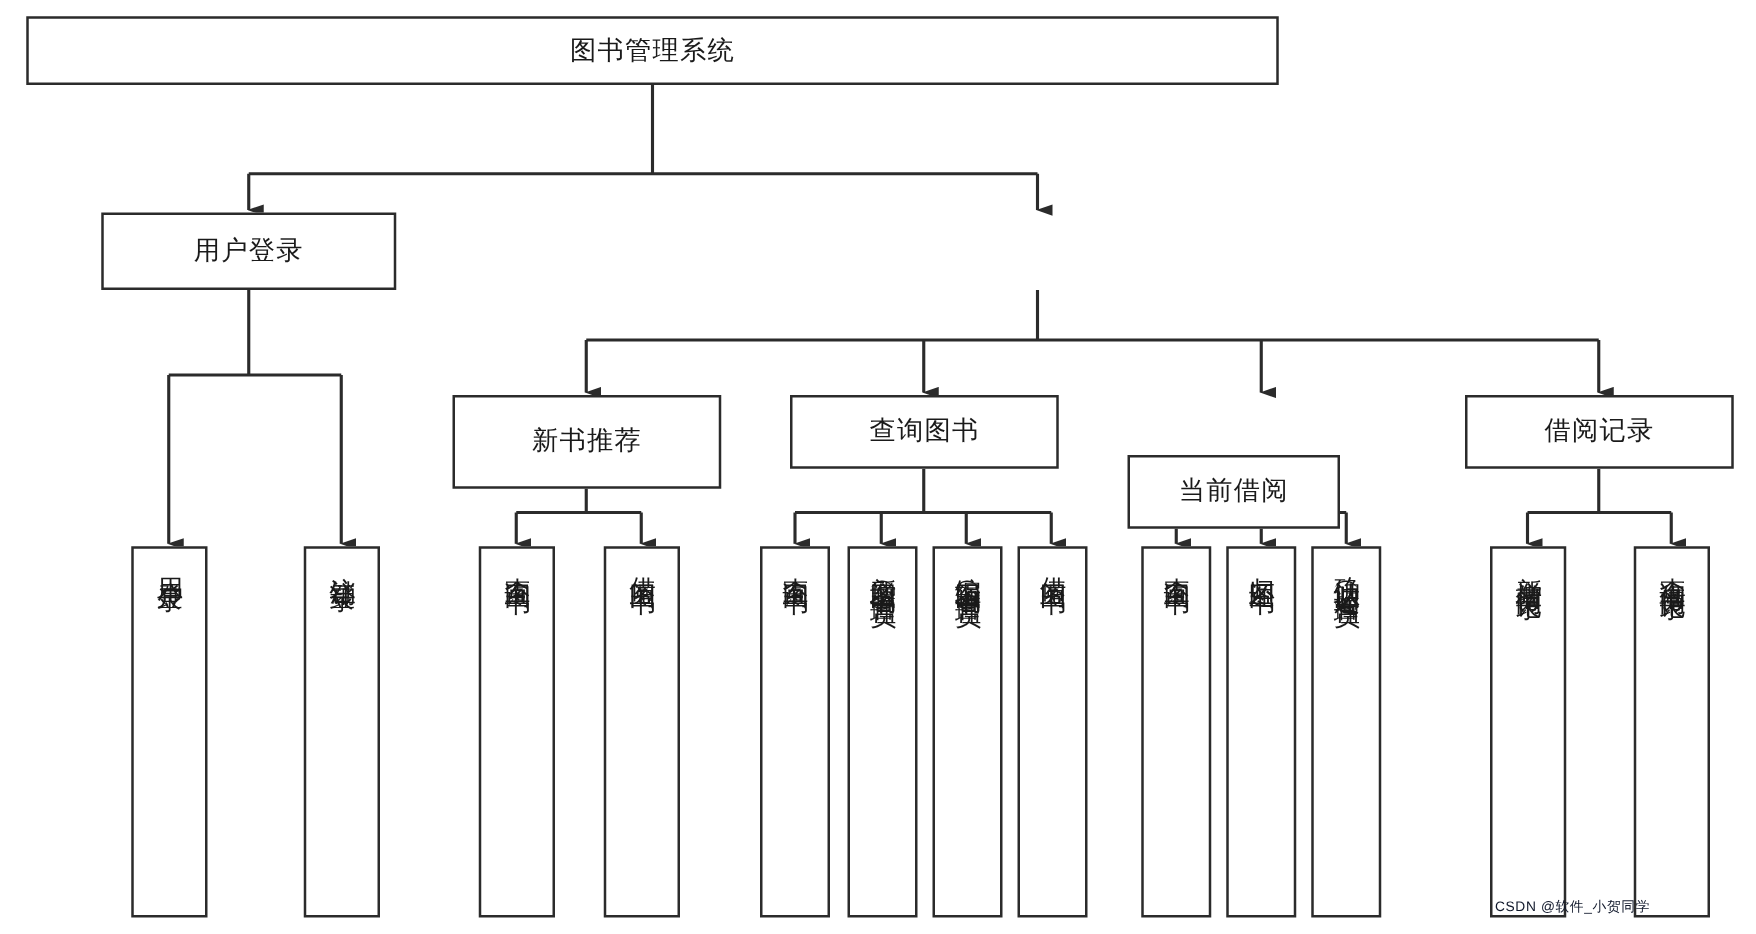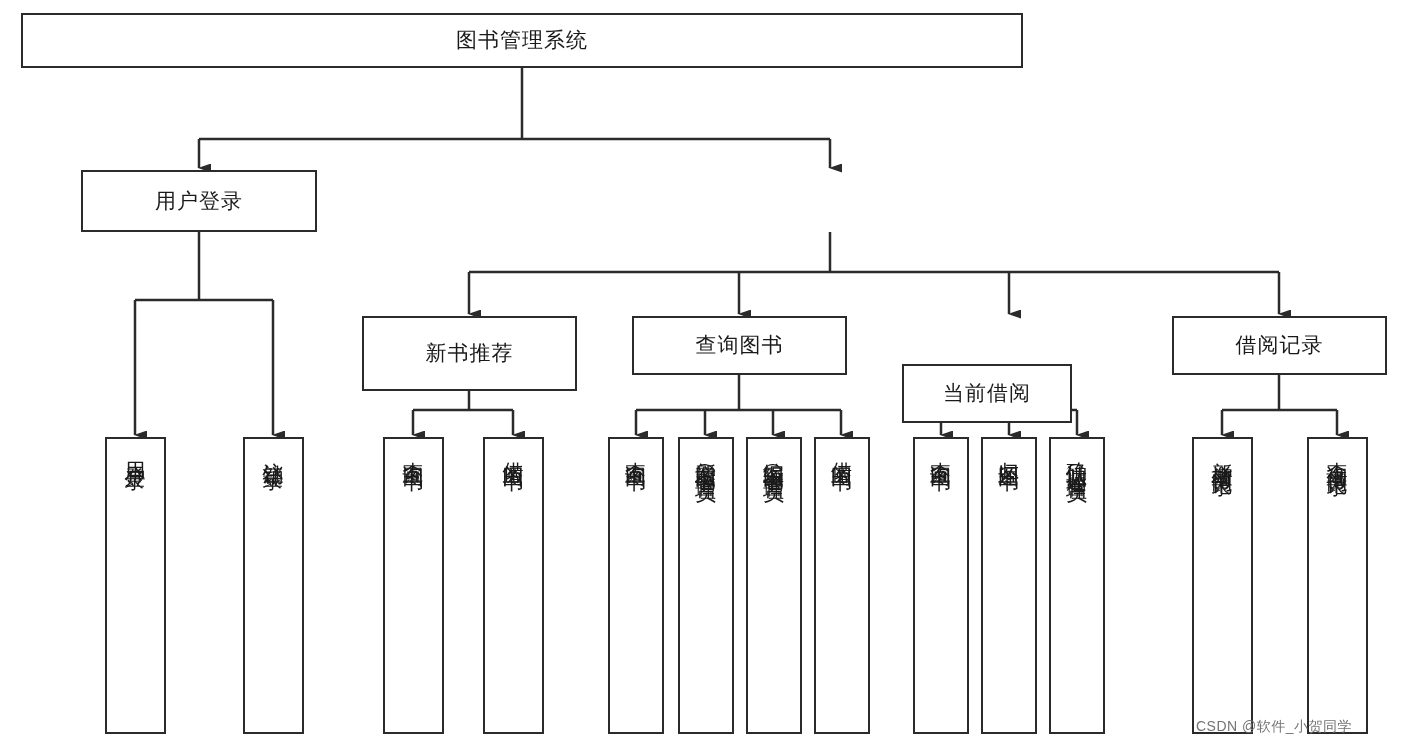--- a/index.html
+++ b/index.html
@@ -54,22 +54,22 @@
   .node.vert .label {
     writing-mode: vertical-rl;
     text-orientation: upright;
     font-size: 21px;
     letter-spacing: 3px;
     line-height: 1;
     white-space: nowrap;
   }
   .watermark {
     position: absolute;
-    font-size: 14px;
-    color: #737373;
+    font-size: 11px;
+    color: #0f172a;
     white-space: nowrap;
     letter-spacing: 0.5px;
   }
 </style>
 </head>
 <body>
 
 <div id="canvas">
 
   <svg class="edges" viewBox="0 0 1405 747">

